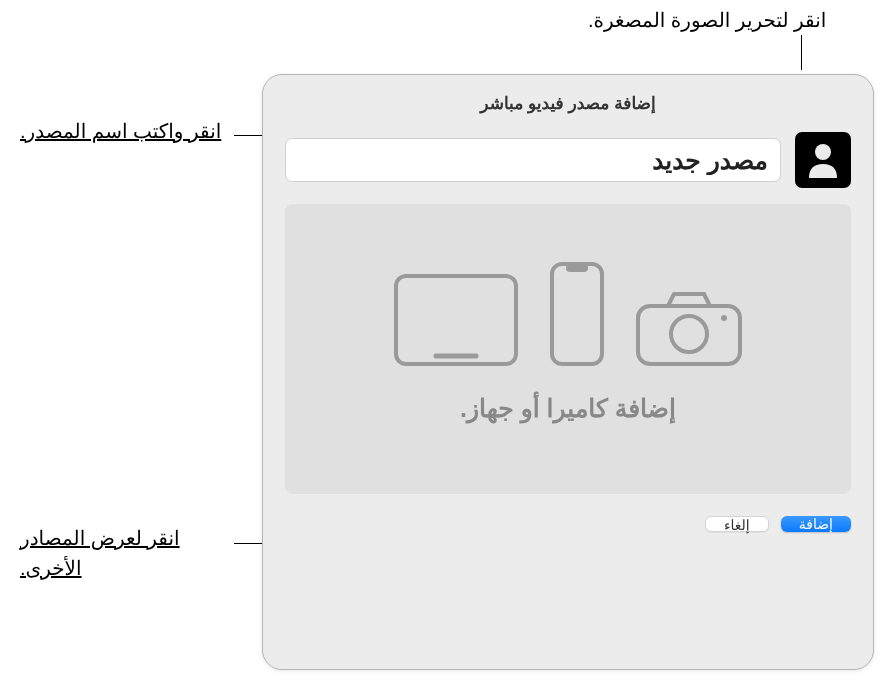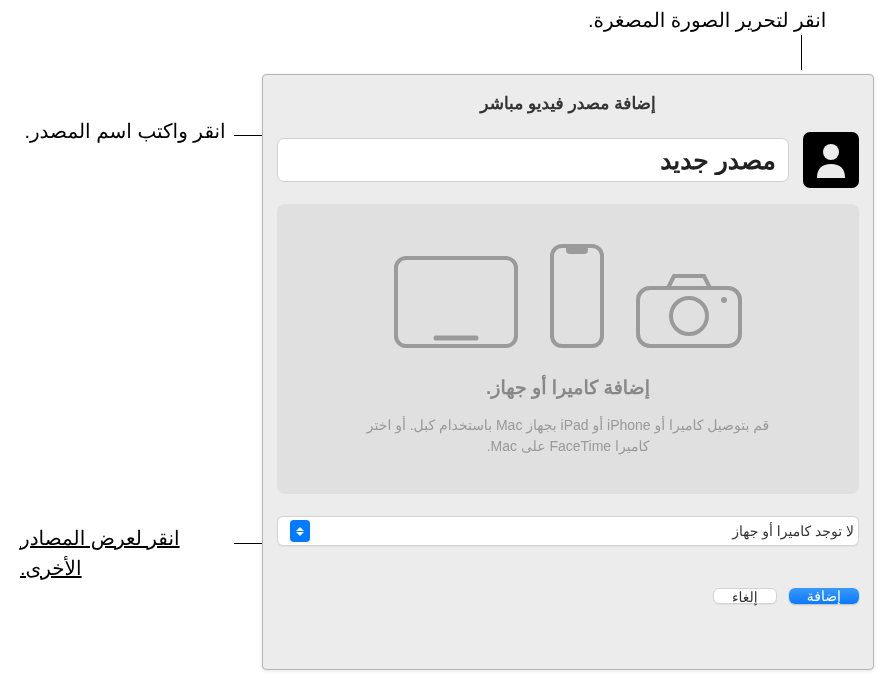--- a/index.html
+++ b/index.html
@@ -29,21 +29,22 @@
     .callout-top {
       top: 5px;
       left: 588px;
       text-align: right;
     }
     
     .callout-name {
       top: 116px;
       left: 20px;
       width: 210px;
-      text-align: center;
+      text-align: left;
+      text-decoration: underline;
     }
     
     .callout-sources {
       top: 523px;
       left: 20px;
       width: 210px;
       text-align: left;
       text-decoration: underline;
     }
     
@@ -74,22 +75,22 @@
     }
     
     .window {
       position: absolute;
       top: 74px;
       left: 262px;
       width: 612px;
       height: 596px;
       background: #ececec;
       border: 1px solid #b5b5b5;
-      border-radius: 4px;
-      padding: 18px 14px;
+      border-radius: 20px;
+      padding: 18px 22px;
       box-shadow: 0 1px 4px rgba(0,0,0,0.1);
     }
     
     .window-title {
       text-align: center;
       font-size: 17px;
       font-weight: 600;
       color: #333;
       margin-bottom: 18px;
     }
@@ -152,21 +153,21 @@
       margin-bottom: 22px;
     }
     
     .device-icon svg {
       stroke: #9a9a9a;
       fill: none;
       stroke-width: 4;
     }
     
     .device-heading {
-      font-size: 19px;
+      font-size: 25px;
       font-weight: 600;
       color: #888;
       margin-bottom: 16px;
     }
     
     .device-subtext {
       font-size: 14px;
       color: #999;
       text-align: center;
       line-height: 1.5;
@@ -295,26 +296,21 @@
         </svg>
       </span>
       <span class="device-icon">
         <svg width="128" height="96" viewBox="0 0 128 96">
           <rect x="4" y="4" width="120" height="88" rx="10"></rect>
           <line x1="44" y1="84" x2="84" y2="84" stroke-width="5" stroke-linecap="round"></line>
         </svg>
       </span>
     </div>
     <div class="device-heading">إضافة كاميرا أو جهاز.</div>
-    <div class="device-subtext">قم بتوصيل كاميرا أو iPhone أو iPad بجهاز Mac باستخدام كبل. أو اختر كاميرا FaceTime على Mac.</div>
   </div>
 
-  <div class="dropdown">
-    <span class="dropdown-label">لا توجد كاميرا أو جهاز</span>
-    <span class="dropdown-arrows"></span>
-  </div>
 
   <div class="button-row">
     <button class="btn btn-primary">إضافة</button>
     <button class="btn btn-secondary">إلغاء</button>
   </div>
 
 </div>
 
 </body></html>

